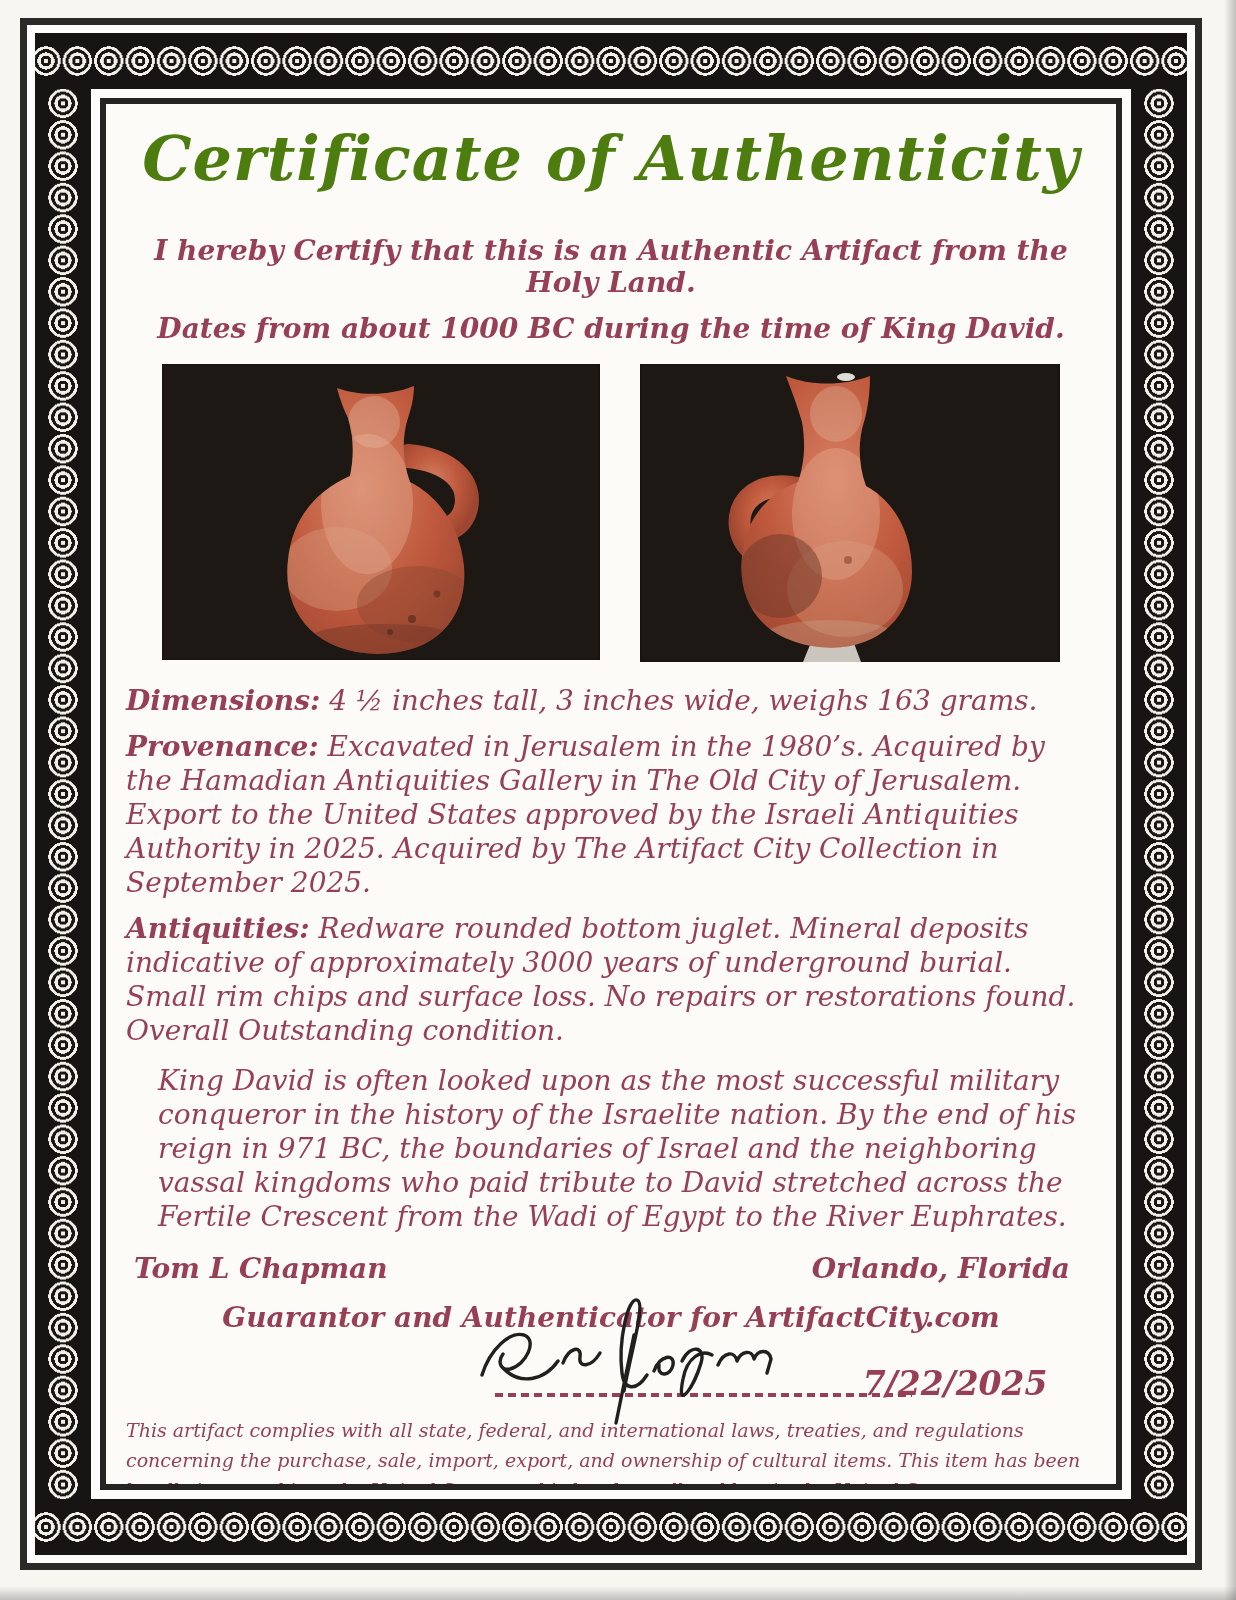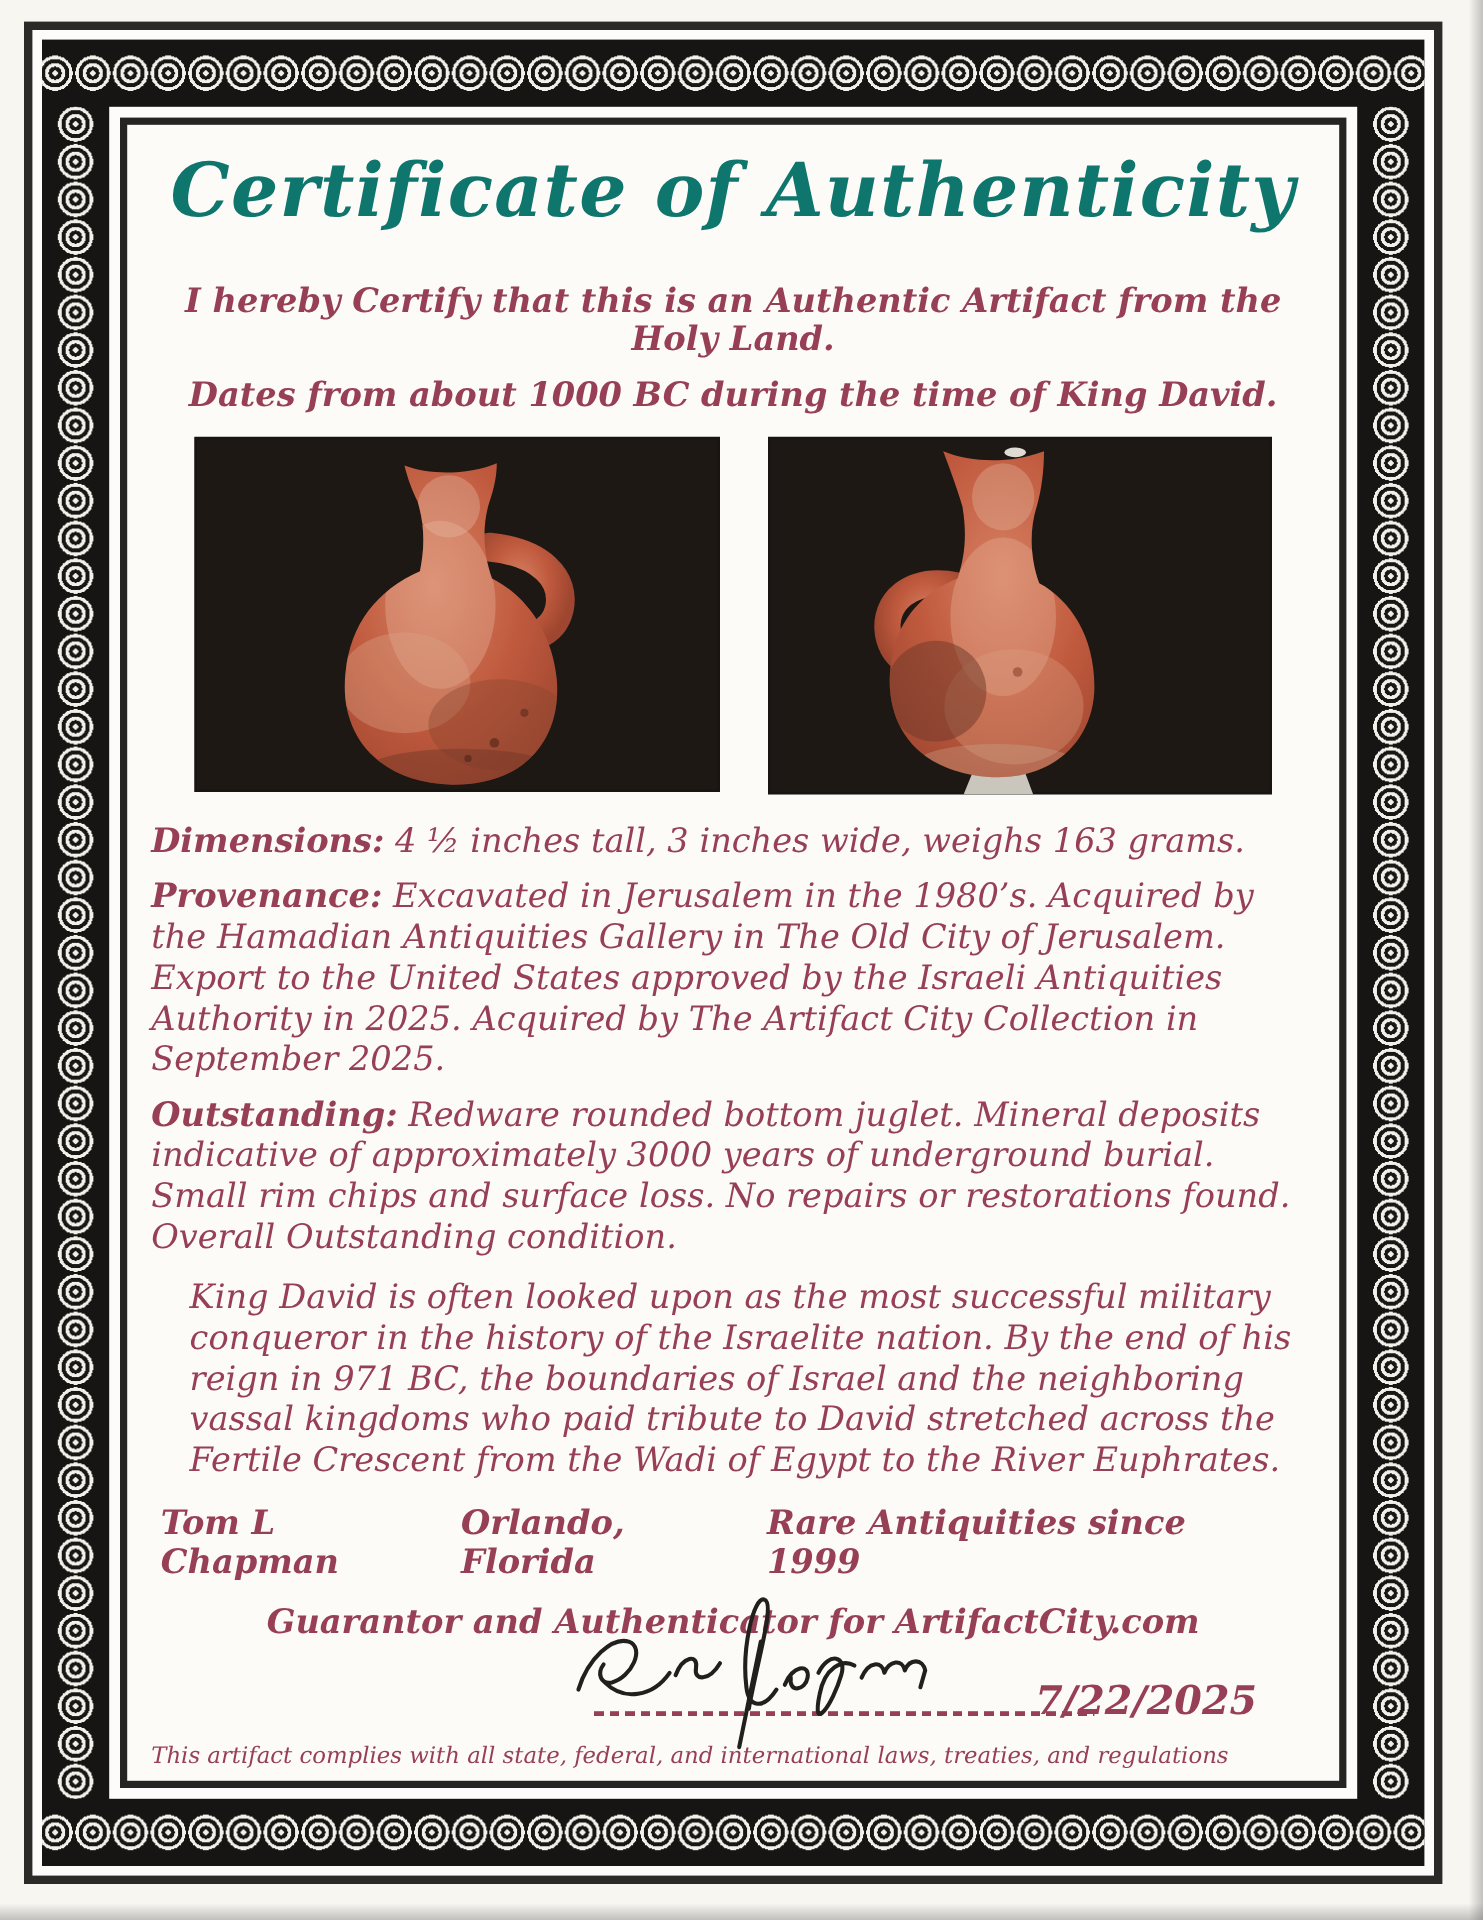--- a/index.html
+++ b/index.html
@@ -65,21 +65,21 @@
     padding:8px 20px 0 20px;
     overflow:hidden;
     font-style:italic;
     color:#963f55;
   }
   .title{
     margin:14px 0 0 0;
     text-align:center;
     font-size:62px;line-height:1.05;
     font-weight:bold;
-    color:#0f766e;
+    color:#4d7c0f;
     letter-spacing:1px;
   }
   .sub{
     text-align:center;
     font-size:28px;line-height:1.15;
     font-weight:bold;
     margin:0;
   }
   .sub1{margin-top:44px;}
   .sub2{margin-top:14px;}
@@ -209,28 +209,27 @@
                 </g>
                 <ellipse cx="206" cy="13" rx="9" ry="4" fill="#f5f2ea" opacity="0.9"></ellipse>
               </svg>
             </div>
           </div>
 
           <p class="para para-dims"><b class="lbl">Dimensions:</b><span> 4 ½ inches tall, 3 inches wide, weighs 163 grams.</span></p>
 
           <p class="para"><b class="lbl">Provenance:</b><span> Excavated in Jerusalem in the 1980’s. Acquired by the Hamadian Antiquities Gallery in The Old City of Jerusalem. Export to the United States approved by the Israeli Antiquities Authority in 2025. Acquired by The Artifact City Collection in September 2025.</span></p>
 
-          <p class="para"><b class="lbl">Outstanding:</b><span> Redware rounded bottom juglet. Mineral deposits indicative of approximately 3000 years of underground burial. Small rim chips and surface loss. No repairs or restorations found.  Overall Outstanding condition.</span></p>
+          <p class="para"><b class="lbl">Antiquities:</b><span> Redware rounded bottom juglet. Mineral deposits indicative of approximately 3000 years of underground burial. Small rim chips and surface loss. No repairs or restorations found.  Overall Outstanding condition.</span></p>
 
           <p class="para para-history">King David is often looked upon as the most successful military conqueror in the history of the Israelite nation. By the end of his reign in 971 BC, the boundaries of Israel and the neighboring vassal kingdoms who paid tribute to David stretched across the Fertile Crescent from the Wadi of Egypt to the River Euphrates.</p>
 
           <div class="signatory-row">
             <span>Tom L Chapman</span>
             <span>Orlando, Florida</span>
-            <span>Rare Antiquities since 1999</span>
           </div>
 
           <p class="guarantor">Guarantor and Authenticator for ArtifactCity.com</p>
 
           <div class="sig-block">
             <svg class="sig-svg" viewBox="0 0 350 132">
               <g fill="none" stroke="#21201e" stroke-width="3.4" stroke-linecap="round" stroke-linejoin="round">
                 <path d="M16,80 C24,54 44,36 58,40 C72,45 60,70 44,74 C35,76 31,67 37,59 M38,74 C54,90 78,86 92,66"></path>
                 <path d="M97,68 C103,52 116,50 114,62 C112,73 125,73 134,58"></path>
                 <path d="M158,96 C166,52 180,8 171,5 C162,2 152,46 156,78 C158,95 170,97 181,80"></path>

